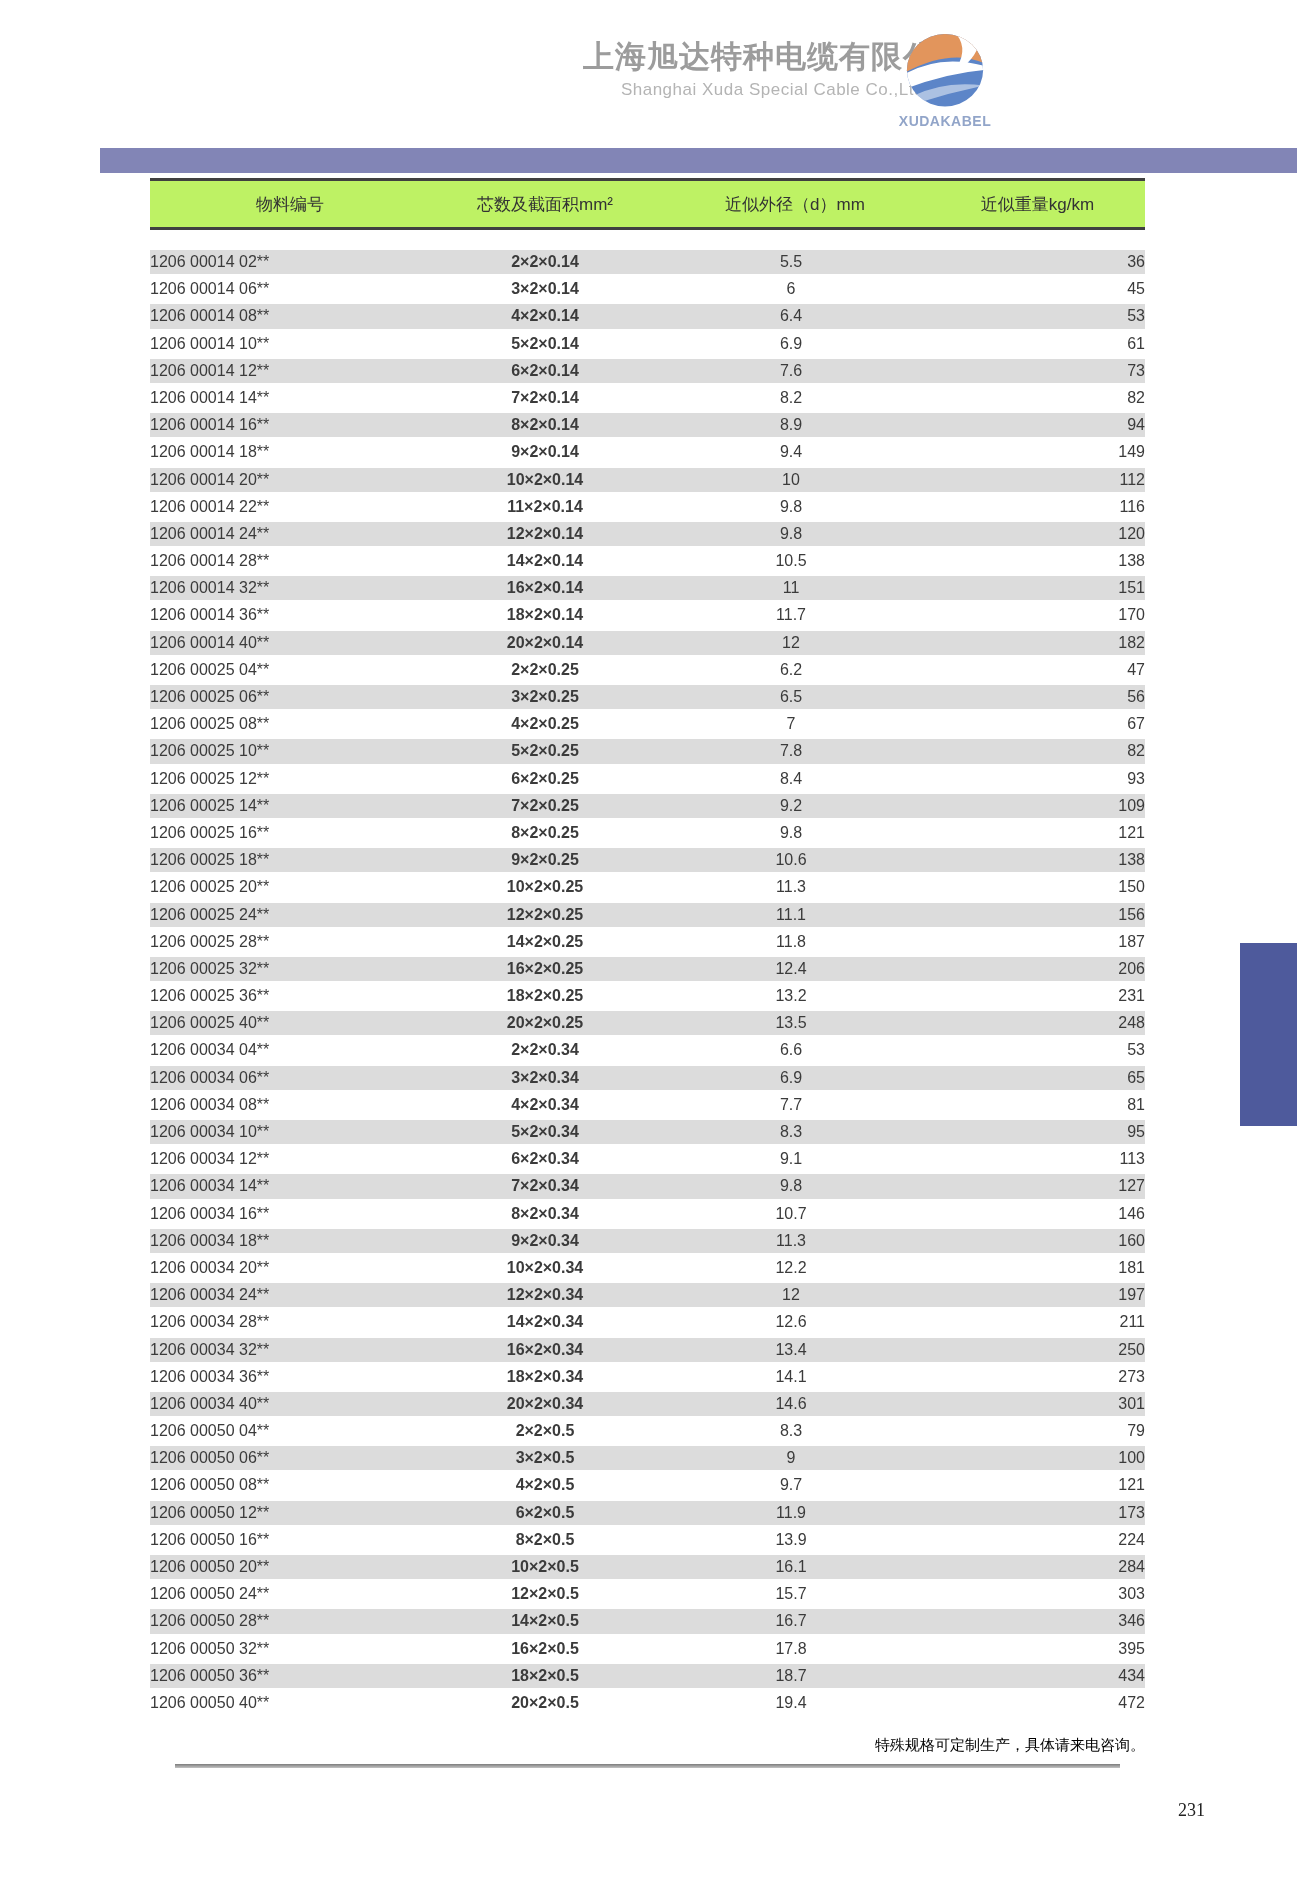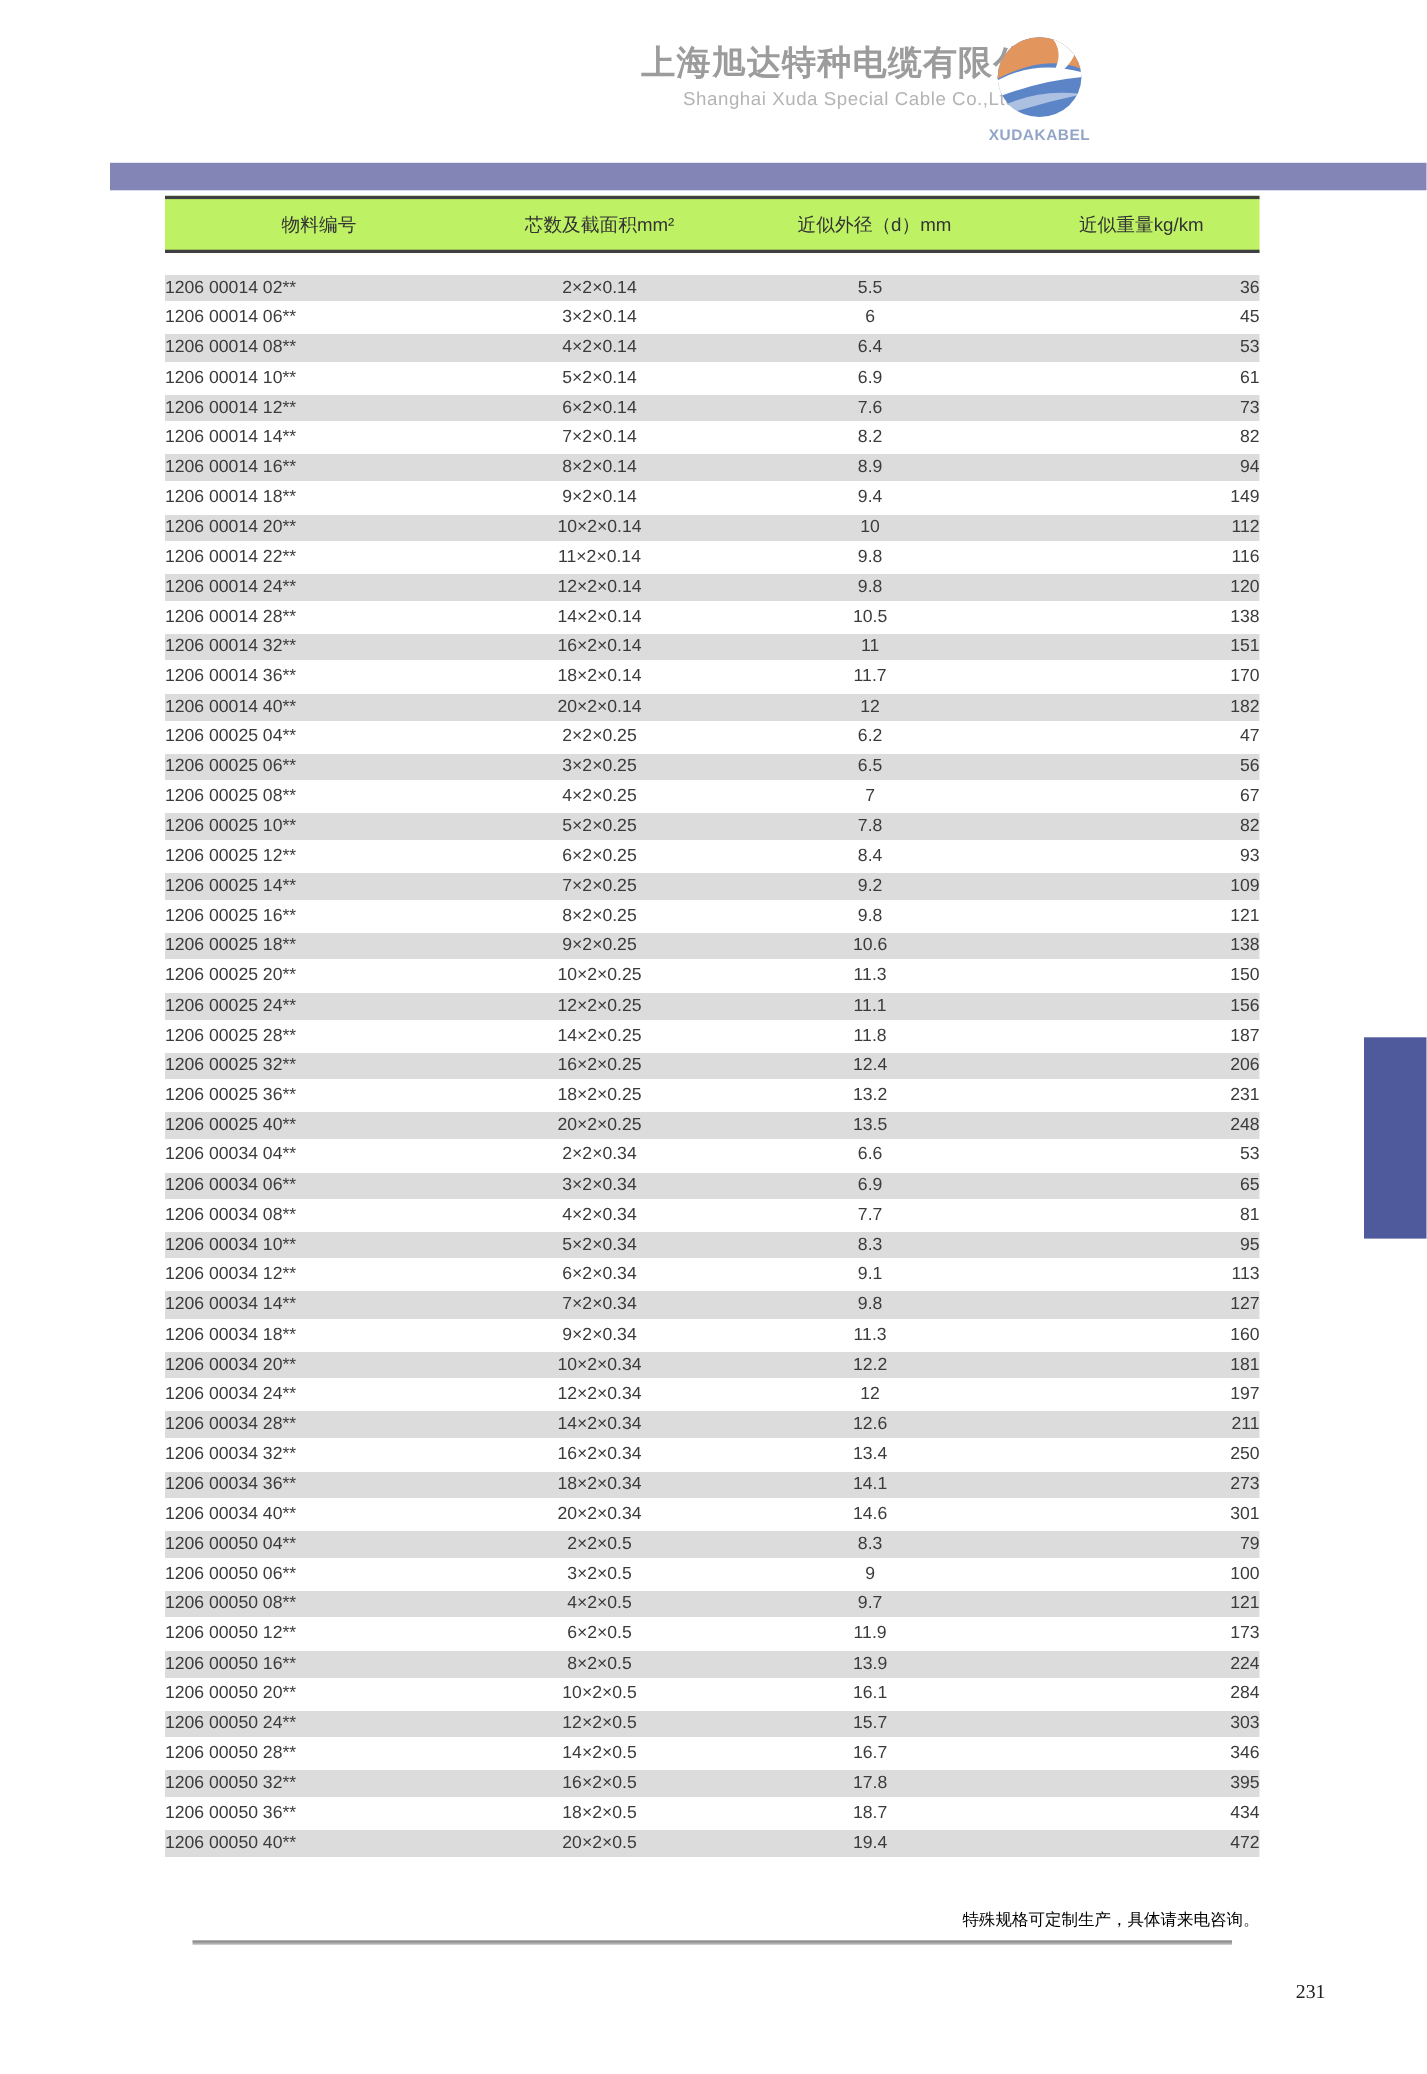--- a/index.html
+++ b/index.html
@@ -29,21 +29,21 @@
   .tbody{margin-top:18px;}
   .tr{
     display:grid;grid-template-columns:280px 230px 270px 215px;
     height:27.2px;line-height:24px;box-sizing:border-box;
     border-top:2px solid transparent;border-bottom:1px solid transparent;
     font-size:16px;
   }
   .tr:nth-child(odd){background:#dcdcdc;background-clip:padding-box;}
   .td{white-space:nowrap;}
   .td.c0{text-align:left;}
-  .td.c1{text-align:center;}
+  .td.c1{text-align:center;font-weight:bold;}
   .td.c2{text-align:center;padding-right:8px;}
   .td.c3{text-align:right;}
   
   .footer-note{position:absolute;top:1736px;left:150px;width:995px;text-align:right;
     font-size:15px;color:#000000;}
   .footer-rule{position:absolute;top:1764px;left:175px;width:945px;height:4px;
     background:linear-gradient(#7c7c7c,#c4c4c4);}
   .page-number{position:absolute;top:1800px;left:1178px;font-family:"Liberation Serif","DejaVu Serif",serif;
     font-size:18px;color:#222;}
 </style>
@@ -290,20 +290,26 @@
         <div class="td c2">9.1</div>
         <div class="td c3">113</div>
       </div>
       <div class="tr">
         <div class="td c0">1206 00034 14**</div>
         <div class="td c1">7×2×0.34</div>
         <div class="td c2">9.8</div>
         <div class="td c3">127</div>
       </div>
       <div class="tr">
+        <div class="td c0">1206 00034 16**</div>
+        <div class="td c1">8×2×0.34</div>
+        <div class="td c2">10.7</div>
+        <div class="td c3">146</div>
+      </div>
+      <div class="tr">
         <div class="td c0">1206 00034 18**</div>
         <div class="td c1">9×2×0.34</div>
         <div class="td c2">11.3</div>
         <div class="td c3">160</div>
       </div>
       <div class="tr">
         <div class="td c0">1206 00034 20**</div>
         <div class="td c1">10×2×0.34</div>
         <div class="td c2">12.2</div>
         <div class="td c3">181</div>

